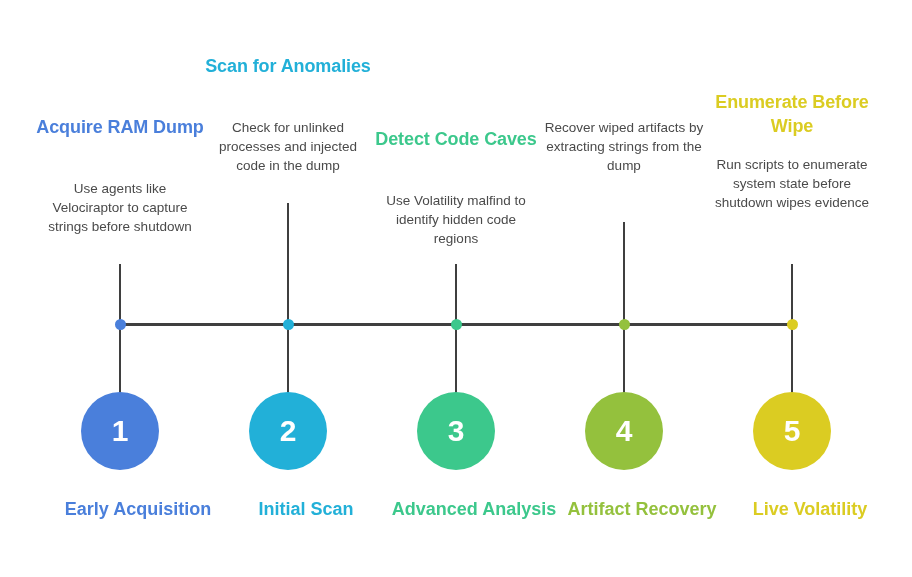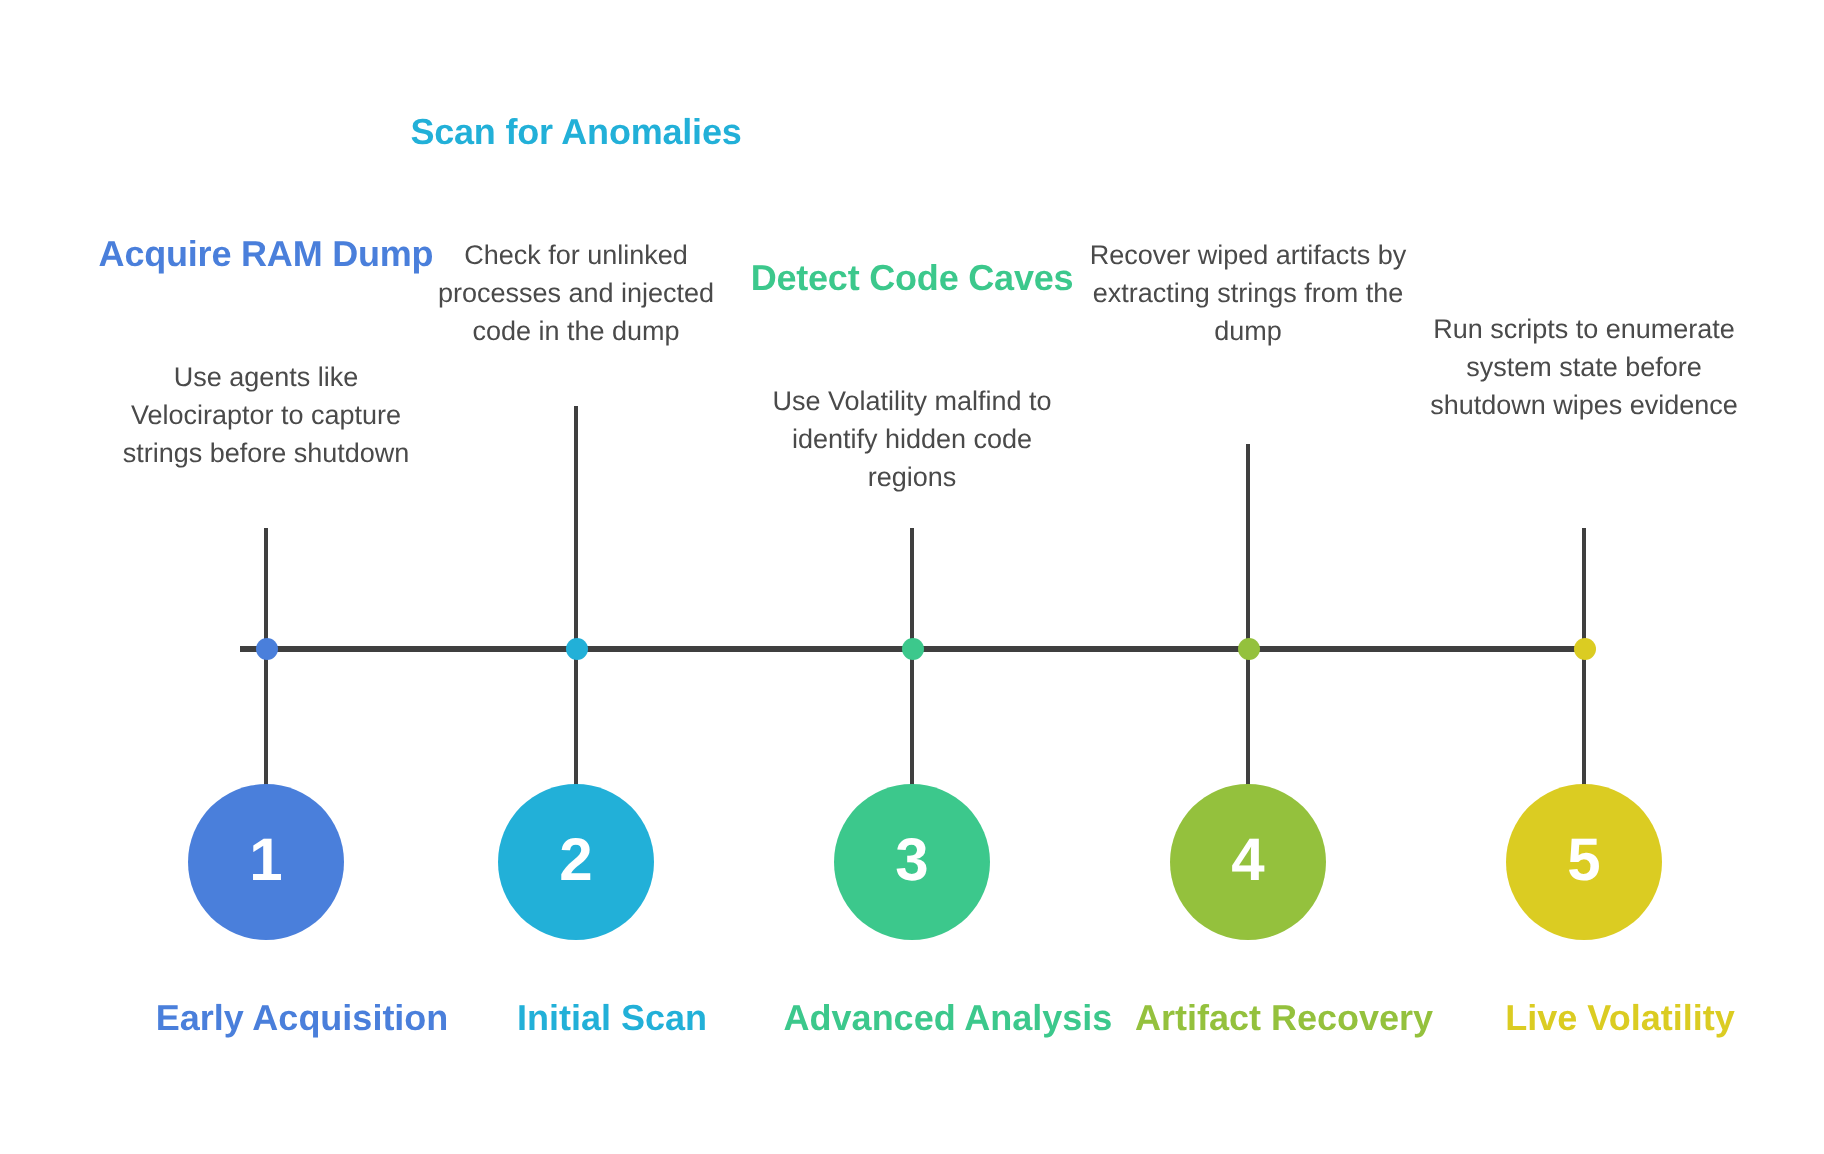--- a/index.html
+++ b/index.html
@@ -30,21 +30,21 @@
     width: 672px;
   }
 
   
   .col {
     position: absolute;
     top: 0;
     width: 168px;
     height: 577px;
   }
-  .col-1 { left: 36px; margin-left: 13px;  }
+  .col-1 { left: 36px;  }
   .col-2 { left: 204px; }
   .col-3 { left: 372px; }
   .col-4 { left: 540px; }
   .col-5 { left: 708px; }
 
   .col-title {
     position: absolute;
     left: 0;
     width: 168px;
     text-align: center;
@@ -163,20 +163,21 @@
 
   <div class="col col-4">
     <div class="col-desc">Recover wiped artifacts by extracting strings from the dump</div>
     <div class="connector"></div>
     <div class="axis-dot" style="background: rgb(148, 193, 61);"></div>
     <div class="num-circle" style="background: rgb(148, 193, 61);">4</div>
     <div class="col-label" style="color: rgb(148, 193, 61);">Artifact Recovery</div>
   </div>
 
   <div class="col col-5">
+    <div class="col-title" style="color: rgb(219, 204, 34);">Enumerate Before Wipe</div>
     <div class="col-desc">Run scripts to enumerate system state before shutdown wipes evidence</div>
     <div class="connector"></div>
     <div class="axis-dot" style="background: rgb(219, 204, 34);"></div>
     <div class="num-circle" style="background: rgb(219, 204, 34);">5</div>
     <div class="col-label" style="color: rgb(219, 204, 34);">Live Volatility</div>
   </div>
 
 </div>
 
 </body></html>

